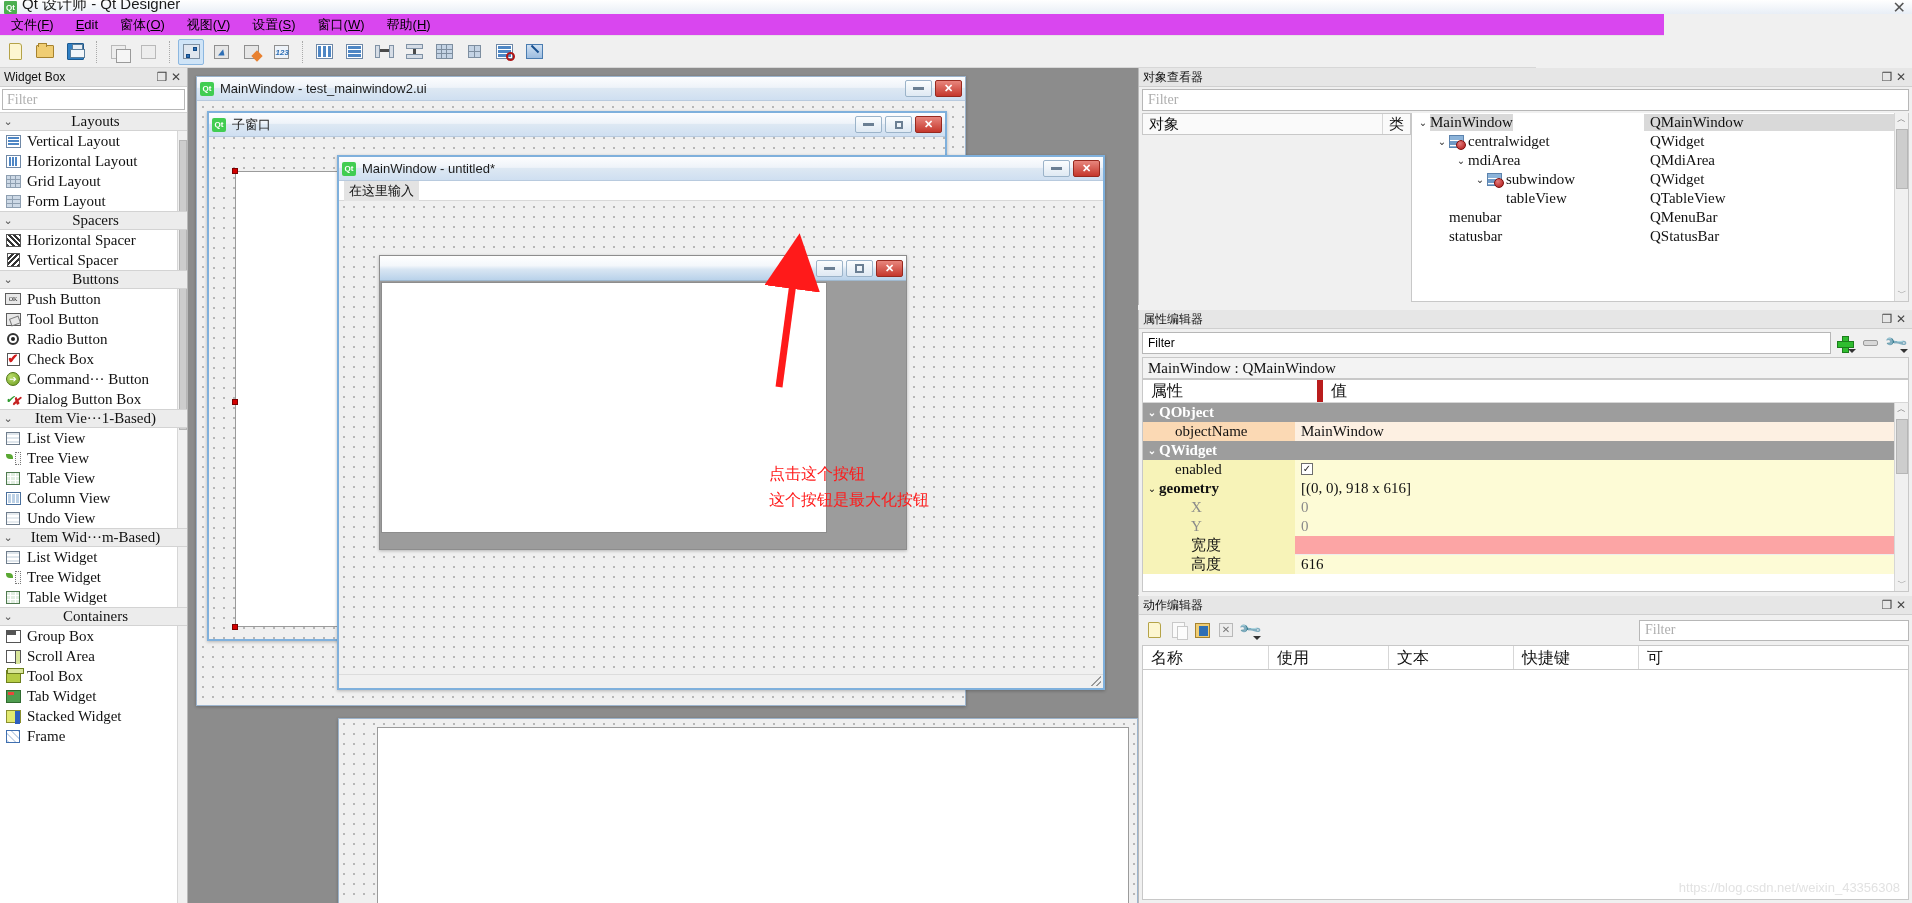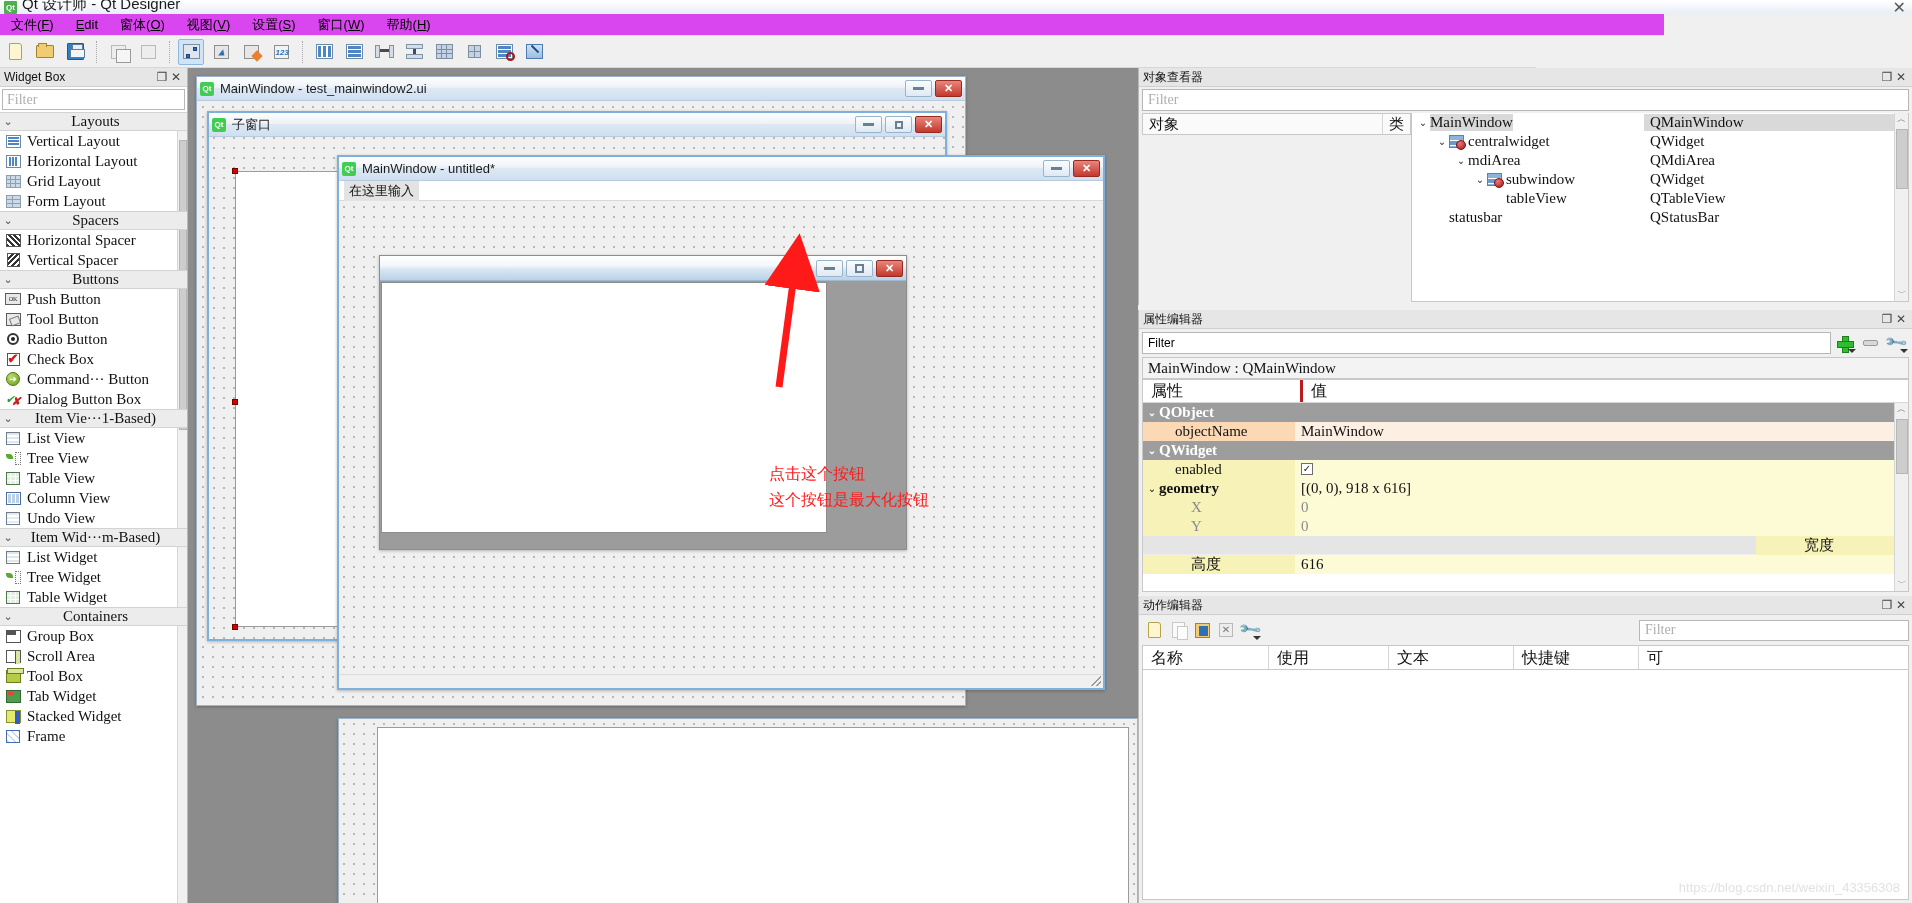--- a/index.html
+++ b/index.html
@@ -464,21 +464,21 @@
     border-bottom: 1px solid #eee; }
   .pe-row .k { width: 152px; display: flex; align-items: center; height: 19px;
     padding-left: 2px; }
   .pe-row .v { flex: 1; padding-left: 6px; height: 19px; display: flex;
     align-items: center; }
   .pe-row.group { background: #9d9d9d; color: #fff; font-weight: bold; }
   .pe-row.group .k, .pe-row.group .v { background: #9d9d9d; }
   .pe-row.on { background: #fde9d2; }
   .pe-row.on .k { background: #fbd9b4; }
   .pe-row.on .v { background: #fdf0e2; }
-  .pe-row.yel { background: #e5e5e5; justify-content: flex-end; }
+  .pe-row.yel { background: #fca5a5; }
   .pe-row.yel .k { background: #f7f3b8; }
   .pe-row.yel .v { background: #fdfbd6; }
   .pe-row .chev { width: 14px; text-align: center; font-size: 10px; }
   .cbx { width: 12px; height: 12px; border: 1px solid #6d6d6d; background: #fff;
     font-size: 10px; line-height: 10px; text-align: center; color: #222; }
 
   
   .ae-toolrow { display: flex; align-items: center; height: 26px; margin: 2px 3px; }
   .ae-icon { width: 24px; height: 22px; display: flex; align-items: center;
     justify-content: center; position: relative; }
@@ -1011,20 +1011,28 @@
               <span style="display:inline-block;width:80px"></span>
               <span class="chev"></span>
               <span class="lbl">tableView</span>
             </div>
             <div class="c2">QTableView</div>
           </div>
           <div class="tree-row">
             <div class="c1">
               <span style="display:inline-block;width:23px"></span>
               <span class="chev"></span>
+              <span class="lbl">menubar</span>
+            </div>
+            <div class="c2">QMenuBar</div>
+          </div>
+          <div class="tree-row">
+            <div class="c1">
+              <span style="display:inline-block;width:23px"></span>
+              <span class="chev"></span>
               <span class="lbl">statusbar</span>
             </div>
             <div class="c2">QStatusBar</div>
           </div>
           <div class="rscroll">
           <div class="arr">︿</div>
           <div class="thumb" style="top:16px;height:60px"></div>
           <div class="arr" style="position:absolute;bottom:0;width:14px">﹀</div>
         </div>
         </div>
@@ -1050,21 +1058,21 @@
           <span class="minus"></span>
         </div>
       <div class="pe-icon">
           <span class="wrench">🔧</span>
           <span class="caretdown"></span>
         </div>
     </div>
     <div class="pe-obj">MainWindow : QMainWindow</div>
     <div style="margin:0 3px 3px 3px;display:flex;flex-direction:column;flex:1;position:relative">
       <div class="pe-head">
-        <div style="width:160px;border-right:3px solid #b91c1c">属性</div>
+        <div style="width:180px;border-right:6px solid #b91c1c">属性</div>
         <div style="flex:1">值</div>
       </div>
       <div class="pe-body" id="pe-body">
         <div class="pe-row group">
             <div class="k">
               <span style="display:inline-block;width:0px"></span>
               <span class="chev">⌄</span>
               <span style="">QObject</span>
             </div>
             <div class="v">

